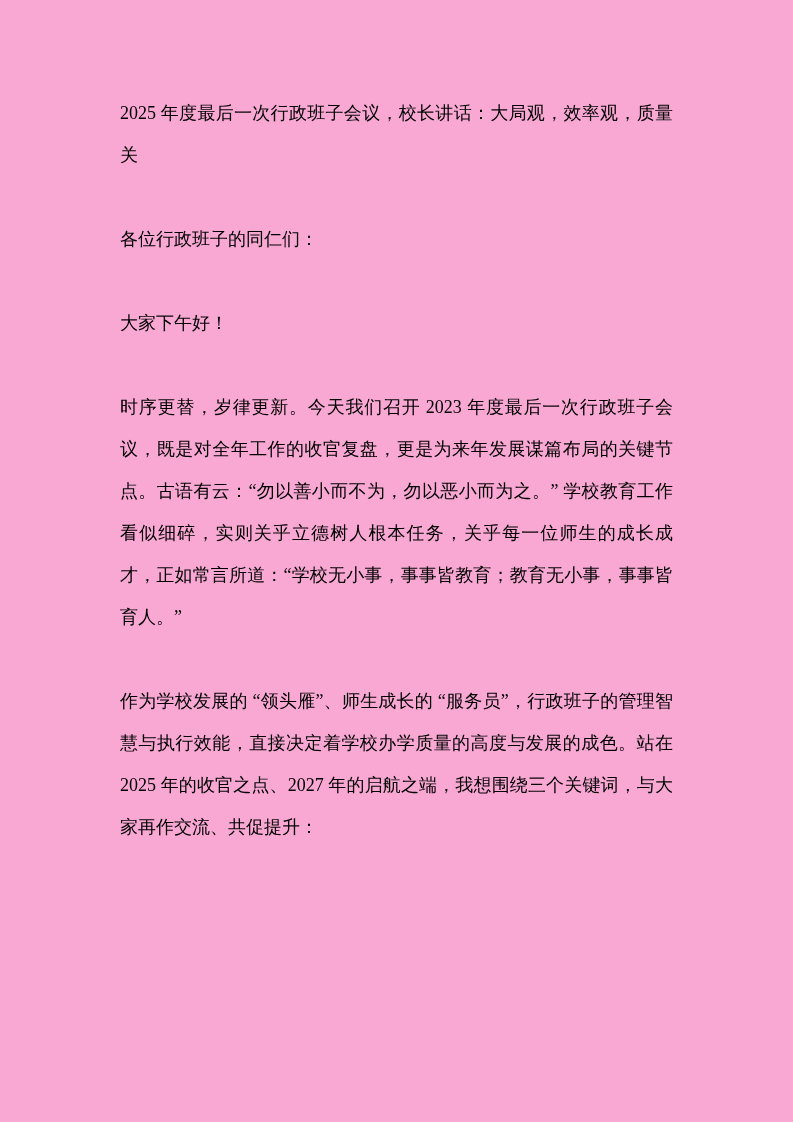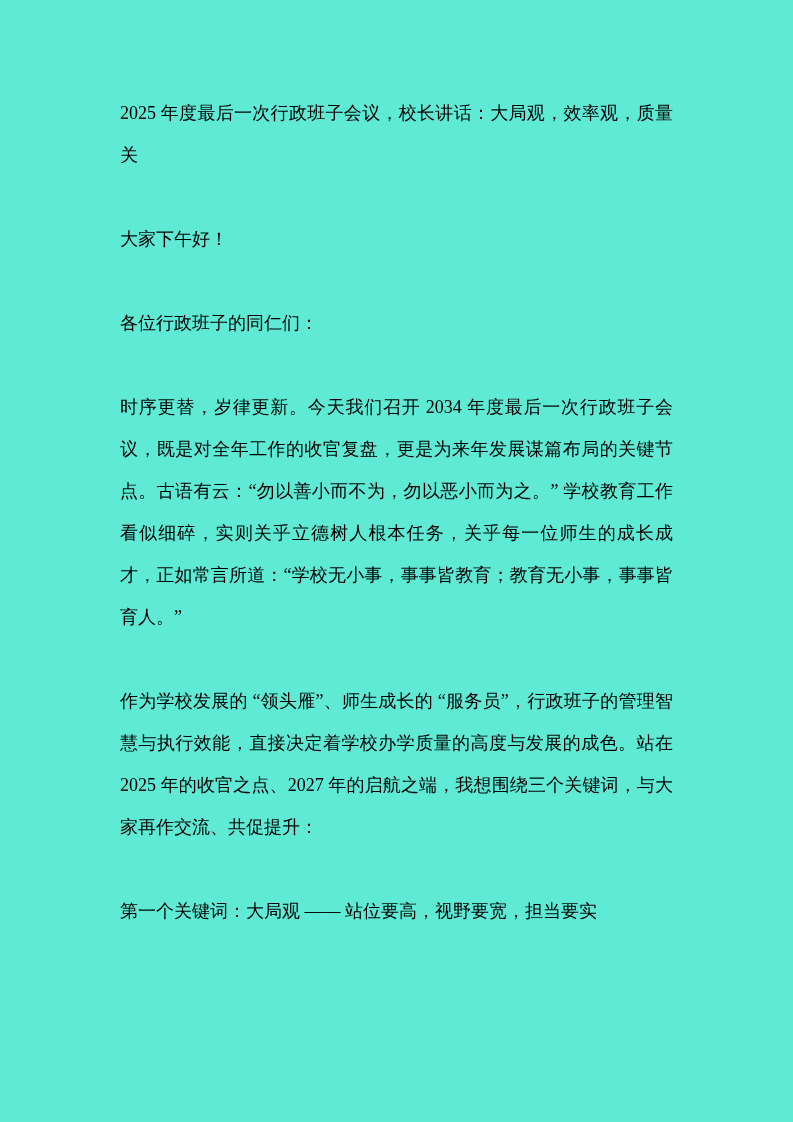--- a/index.html
+++ b/index.html
@@ -10,39 +10,38 @@
   body {
     width: 793px;
     height: 1122px;
     overflow: hidden;
   }
   .page {
     box-sizing: border-box;
     width: 793px;
     height: 1122px;
     padding: 92px 120px 40px 120px;
-    background: #5eead4;
+    background: #f9a8d4;
     color: #000000;
     font-family: "Liberation Serif", "DejaVu Serif", serif;
     font-size: 18px;
     line-height: 42px;
     text-align: justify;
     text-justify: inter-ideograph;
     word-break: normal;
   }
   .page p {
     margin: 42px 0;
   }
   .page p:first-child {
     margin-top: 0;
   }
 </style>
 </head>
 <body>
 
 <div class="page">
   <p>2025 年度最后一次行政班子会议，校长讲话：大局观，效率观，质量关</p>
+  <p>各位行政班子的同仁们：</p>
   <p>大家下午好！</p>
-  <p>各位行政班子的同仁们：</p>
-  <p>时序更替，岁律更新。今天我们召开 2034 年度最后一次行政班子会议，既是对全年工作的收官复盘，更是为来年发展谋篇布局的关键节点。古语有云：“勿以善小而不为，勿以恶小而为之。” 学校教育工作看似细碎，实则关乎立德树人根本任务，关乎每一位师生的成长成才，正如常言所道：“学校无小事，事事皆教育；教育无小事，事事皆育人。”</p>
+  <p>时序更替，岁律更新。今天我们召开 2023 年度最后一次行政班子会议，既是对全年工作的收官复盘，更是为来年发展谋篇布局的关键节点。古语有云：“勿以善小而不为，勿以恶小而为之。” 学校教育工作看似细碎，实则关乎立德树人根本任务，关乎每一位师生的成长成才，正如常言所道：“学校无小事，事事皆教育；教育无小事，事事皆育人。”</p>
   <p>作为学校发展的 “领头雁”、师生成长的 “服务员”，行政班子的管理智慧与执行效能，直接决定着学校办学质量的高度与发展的成色。站在 2025 年的收官之点、2027 年的启航之端，我想围绕三个关键词，与大家再作交流、共促提升：</p>
-  <p>第一个关键词：大局观 —— 站位要高，视野要宽，担当要实</p>
 </div>
 
 </body></html>

